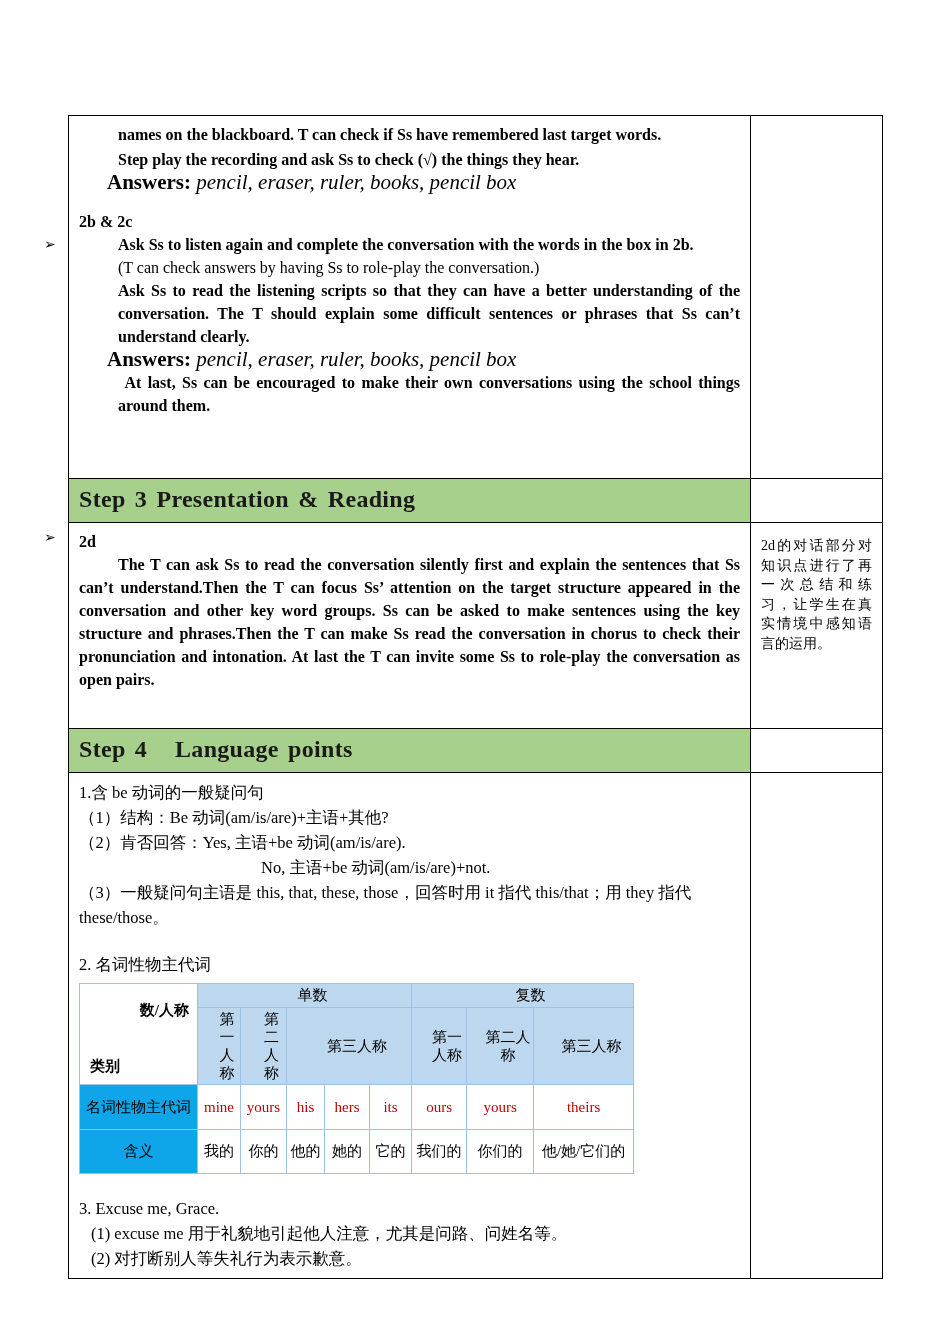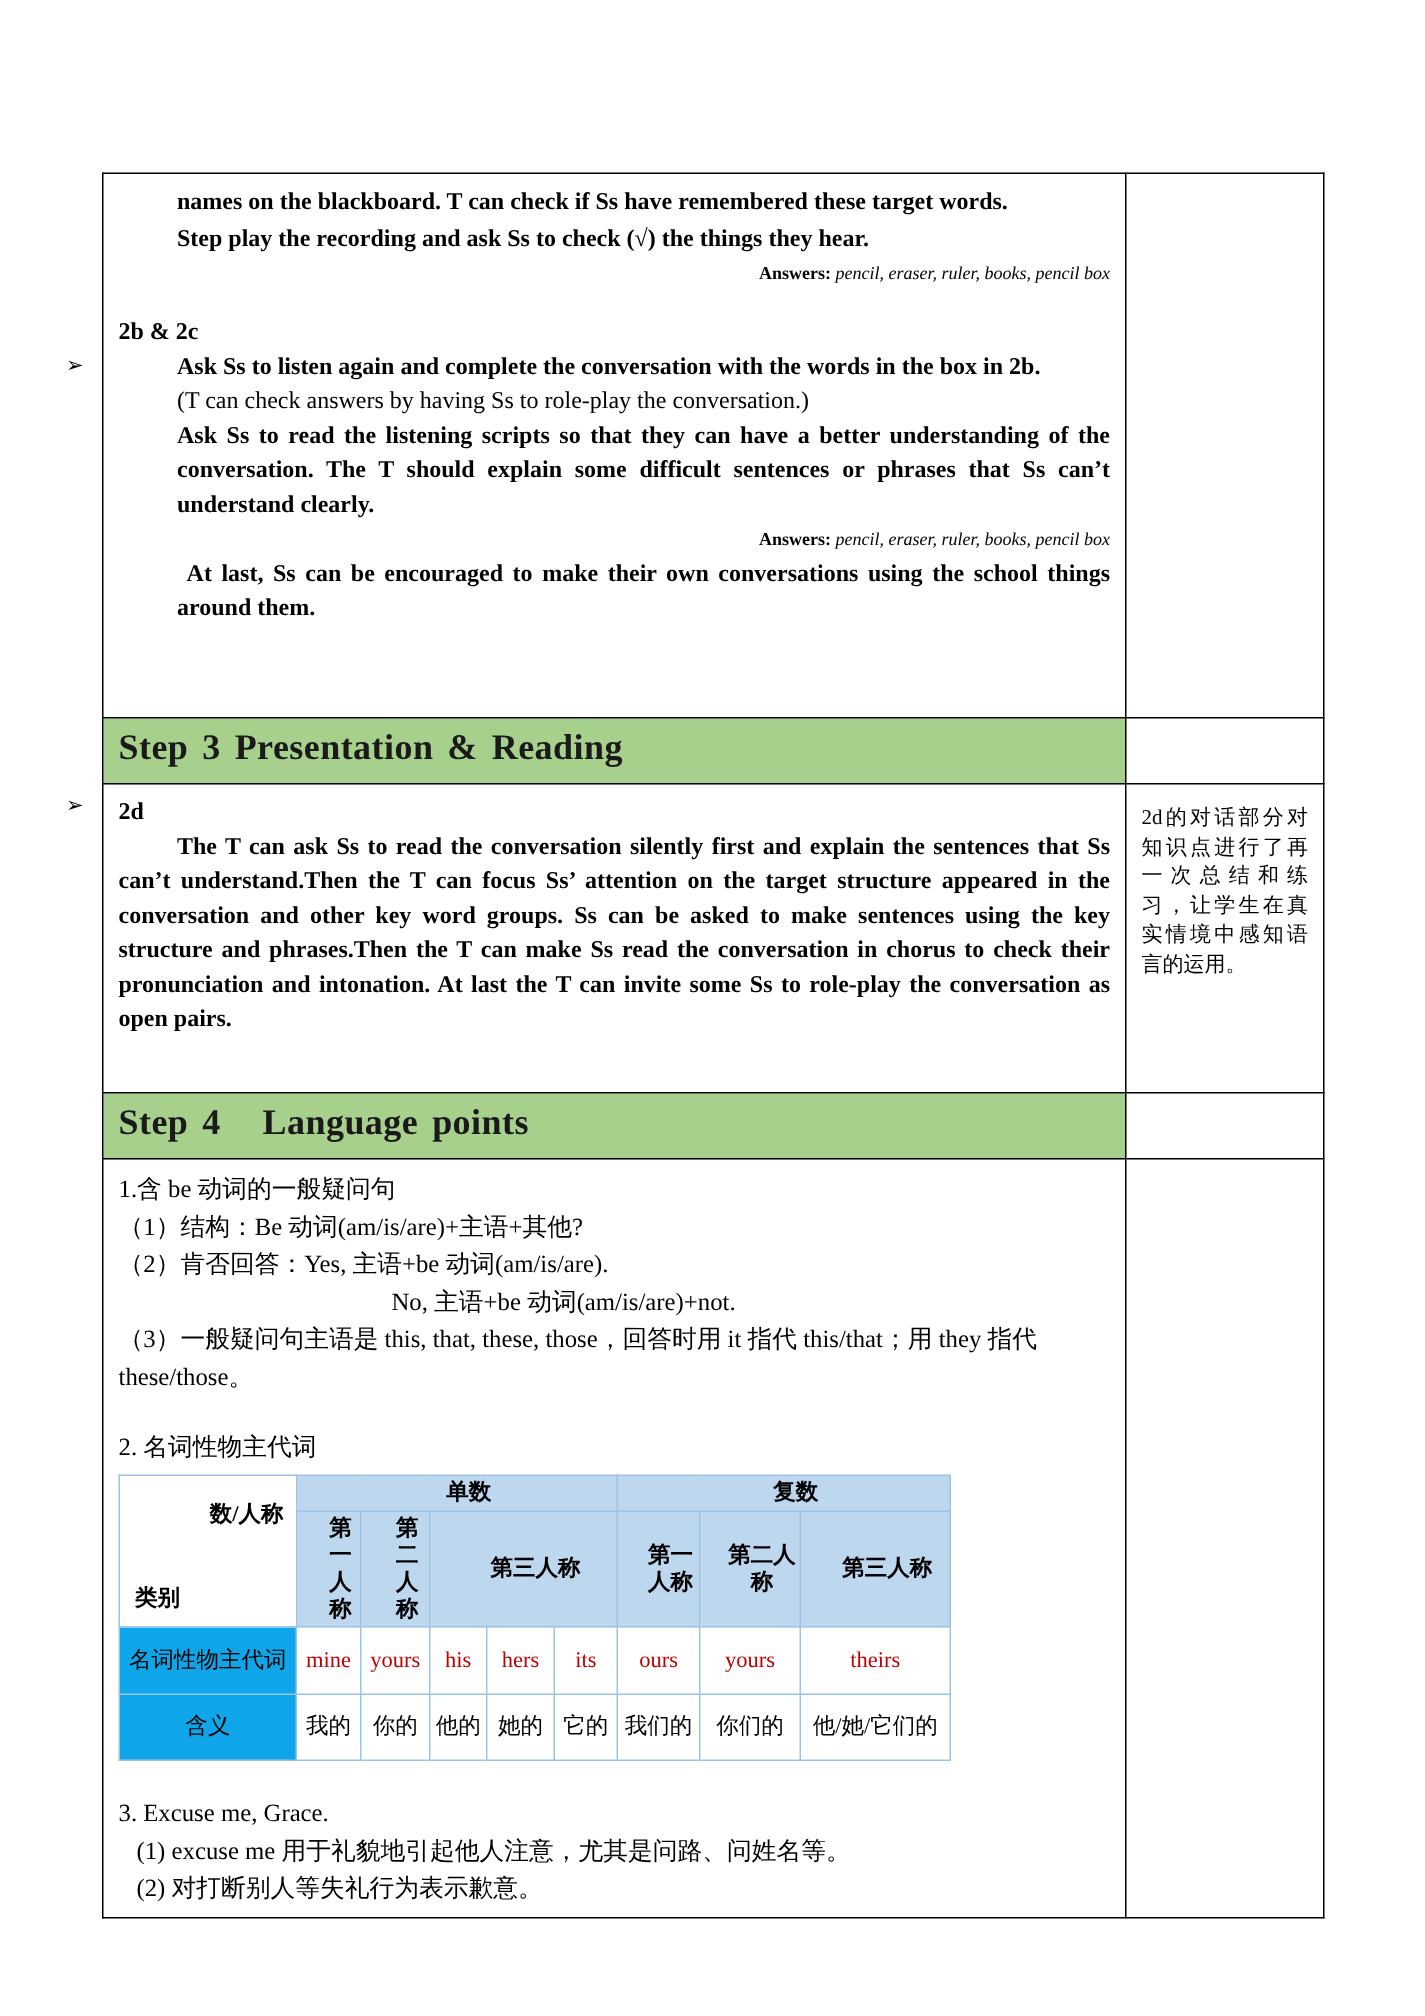--- a/index.html
+++ b/index.html
@@ -45,21 +45,21 @@
   .p-en {
     font-size: 16px;
     line-height: 23px;
     font-weight: bold;
     text-align: justify;
     white-space: pre-wrap;
   }
   .p-normal { font-weight: normal; }
   .ind { margin-left: 39px; }
   .first-ind { text-indent: 39px; }
-  .answers { font-size: 12px; line-height: 23px; margin-left: 28px; text-align: right; }
+  .answers { font-size: 21px; line-height: 23px; margin-left: 28px; }
   .answers .a-label { font-weight: bold; }
   .answers .a-val { font-style: italic; font-weight: normal; }
   .sec-title { font-size: 16px; line-height: 23px; font-weight: bold; }
   .gap-top { margin-top: 16px; }
   .gap-top-sm { margin-top: 2px; }
 
   
   td.green-cell {
     background: #a8d08d !important;
     vertical-align: middle;
@@ -99,21 +99,21 @@
   table.pron td {
     border: 1px solid #9cc3e5;
     text-align: center;
     vertical-align: middle;
     padding: 2px 2px;
     background: #ffffff;
     line-height: 19px;
   }
   table.pron td.hdr {
     background: #bdd7ee;
-    font-weight: bold;
+    font-weight: normal;
     padding-left: 18px;
   }
   table.pron td.lbl {
     background: #0ea5e9;
     font-weight: normal;
   }
   table.pron td.red-val {
     color: #c00000;
   }
   td.corner {
@@ -142,21 +142,21 @@
 
   <table class="doc">
     <colgroup>
         <col style="width:682px">
         <col style="width:132px">
       </colgroup>
     <tbody>
 
       <tr>
         <td class="cell-main" style="height:363px;">
-          <div class="p-en ind">names on the blackboard. T can check if Ss have remembered these target words.</div>
+          <div class="p-en ind">names on the blackboard. T can check if Ss have remembered last target words.</div>
           <div class="p-en ind gap-top-sm">Step play the recording and ask Ss to check (√) the things they hear.</div>
           <div class="answers">
             <span class="a-label">Answers:</span><span class="a-val" style="white-space:pre-wrap;"> pencil, eraser, ruler, books, pencil box</span>
           </div>
 
           <div class="sec-title gap-top">2b &amp; 2c</div>
           <div class="p-en ind">Ask Ss to listen again and complete the conversation with the words in the box in 2b.</div>
           <div class="p-en p-normal ind">(T can check answers by having Ss to role-play the conversation.)</div>
           <div class="p-en ind">Ask Ss to read the listening scripts so that they can have a better understanding of the conversation. The T should explain some difficult sentences or phrases that Ss can’t understand clearly.</div>
           <div class="answers">

